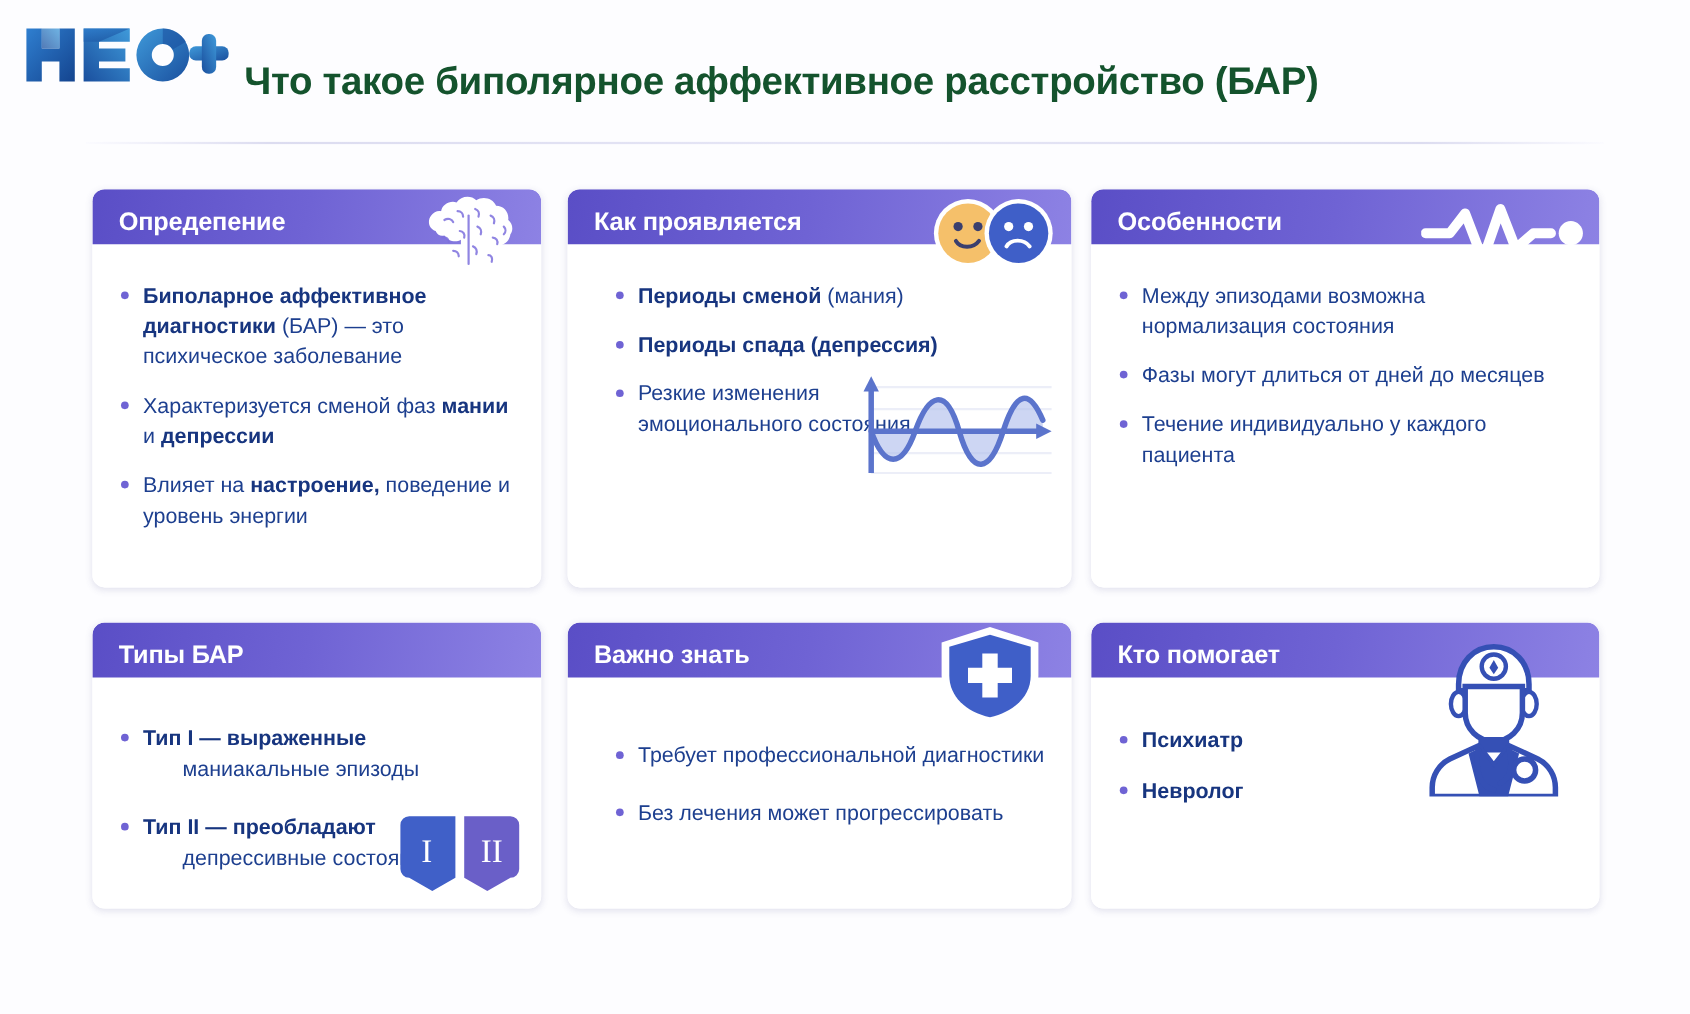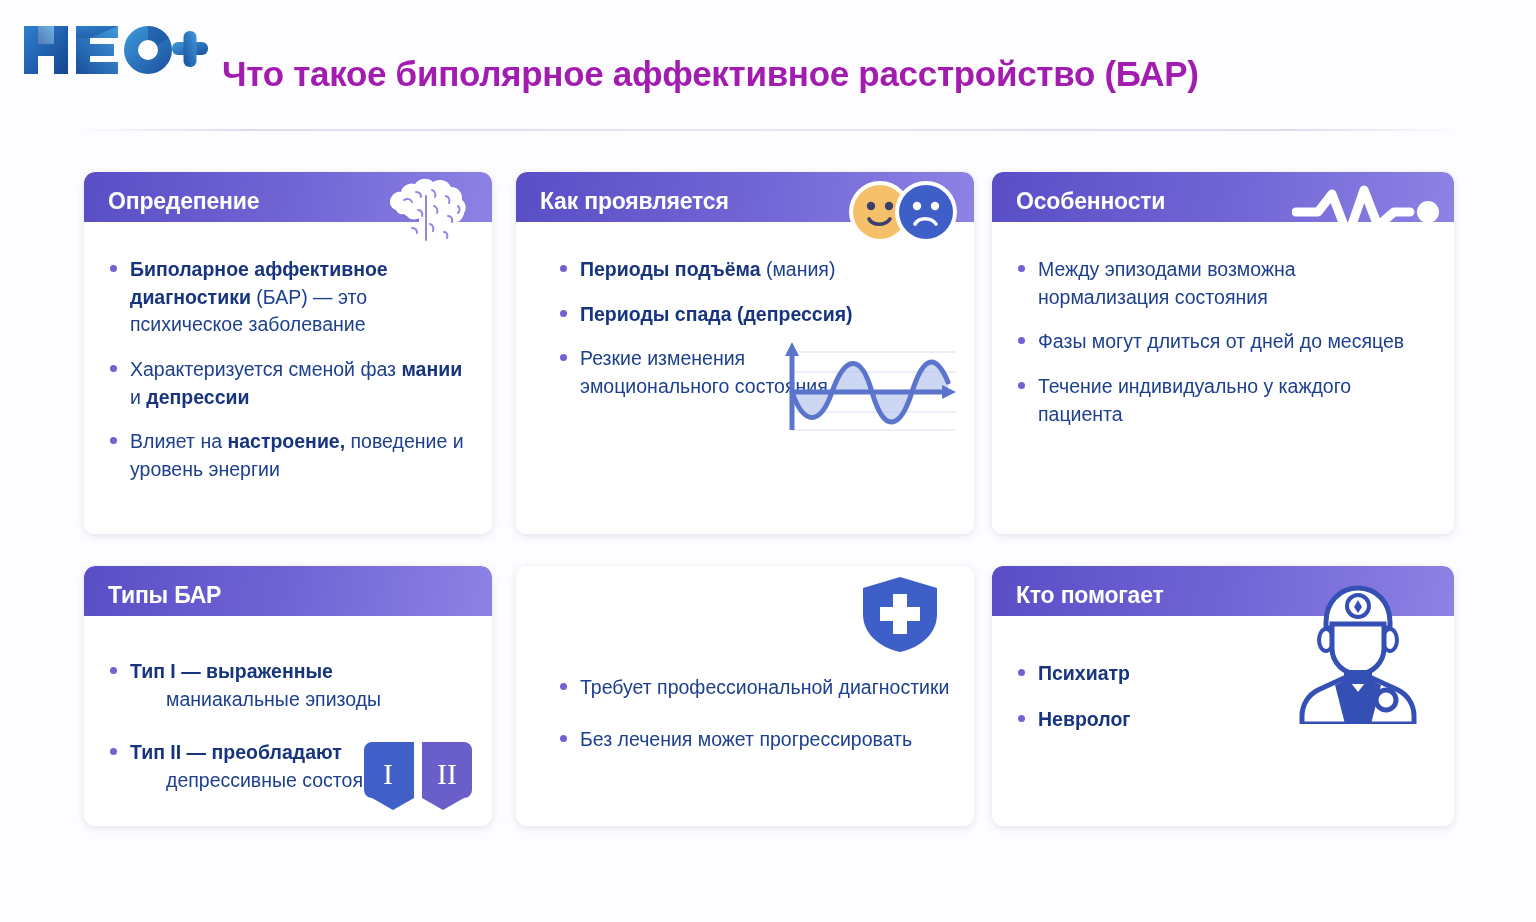--- a/index.html
+++ b/index.html
@@ -9,21 +9,21 @@
     font-family:"Liberation Sans", sans-serif;
     overflow:hidden;
     position:relative;
   }
   
   .topbar{position:absolute;left:0;top:0;width:1536px;height:130px;}
   .logo{position:absolute;left:18px;top:20px;width:190px;height:60px;}
   .page-title{
     position:absolute;left:222px;top:54px;
     font-size:35px;font-weight:bold;letter-spacing:-0.3px;
-    color:#a21caf;white-space:nowrap;
+    color:#14532d;white-space:nowrap;
   }
   .divider{
     position:absolute;left:78px;top:129px;width:1380px;height:2px;
     background:linear-gradient(90deg,#fbfbff 0%,#dcdcf0 12%,#e6e6f6 50%,#dcdcf0 88%,#fbfbff 100%);
   }
   
   .grid{position:absolute;left:0;top:0;width:1536px;height:922px;}
   .card{
     position:absolute;
     background:#ffffff;
@@ -156,21 +156,21 @@
     </div>
   </div>
 
   <div class="card" style="left:516px;top:172px;width:458px;height:362px;">
     <div class="card-inner">
       <div class="card-head">
         <div class="title">Как проявляется</div>
       </div>
       <div class="card-body">
         <ul class="bul" style="padding-left:18px;">
-          <li><b>Периоды подъёма</b><span> (мания)</span></li>
+          <li><b>Периоды сменой</b><span> (мания)</span></li>
           <li><b>Периоды спада (депрессия)</b></li>
           <li style="max-width:250px;"><span>Резкие изменения эмоционального состояния</span></li>
         </ul>
       </div>
 
       <div class="wave-chart">
         <svg viewBox="0 0 190 100" width="190" height="100" aria-hidden="true">
           <g stroke="#eceef8" stroke-width="2">
             <line x1="22" y1="14" x2="186" y2="14"></line>
             <line x1="22" y1="34" x2="186" y2="34"></line>
@@ -249,20 +249,23 @@
           <path d="M60 2h42a8 8 0 0 1 8 8v40a8 8 0 0 1-8 8l-21 12-21-12z" fill="#6a5fc8"></path>
           <text x="26" y="44" font-family="Liberation Serif, serif" font-size="30" fill="#ffffff" text-anchor="middle">I</text>
           <text x="85" y="44" font-family="Liberation Serif, serif" font-size="30" fill="#ffffff" text-anchor="middle">II</text>
         </svg>
       </div>
     </div>
   </div>
 
   <div class="card" style="left:516px;top:566px;width:458px;height:260px;">
     <div class="card-inner">
+      <div class="card-head">
+        <div class="title">Важно знать</div>
+      </div>
       <div class="card-body">
         <ul class="bul" style="padding-left:18px;margin-top:6px;">
           <li style="margin-bottom:24px;margin-top:24px;"><span>Требует профессиональной диагностики</span></li>
           <li style="margin-bottom:24px;"><span>Без лечения может прогрессировать</span></li>
         </ul>
       </div>
     </div>
 
     <div class="ico shield">
       <svg viewBox="0 0 96 92" width="96" height="92" aria-hidden="true">

